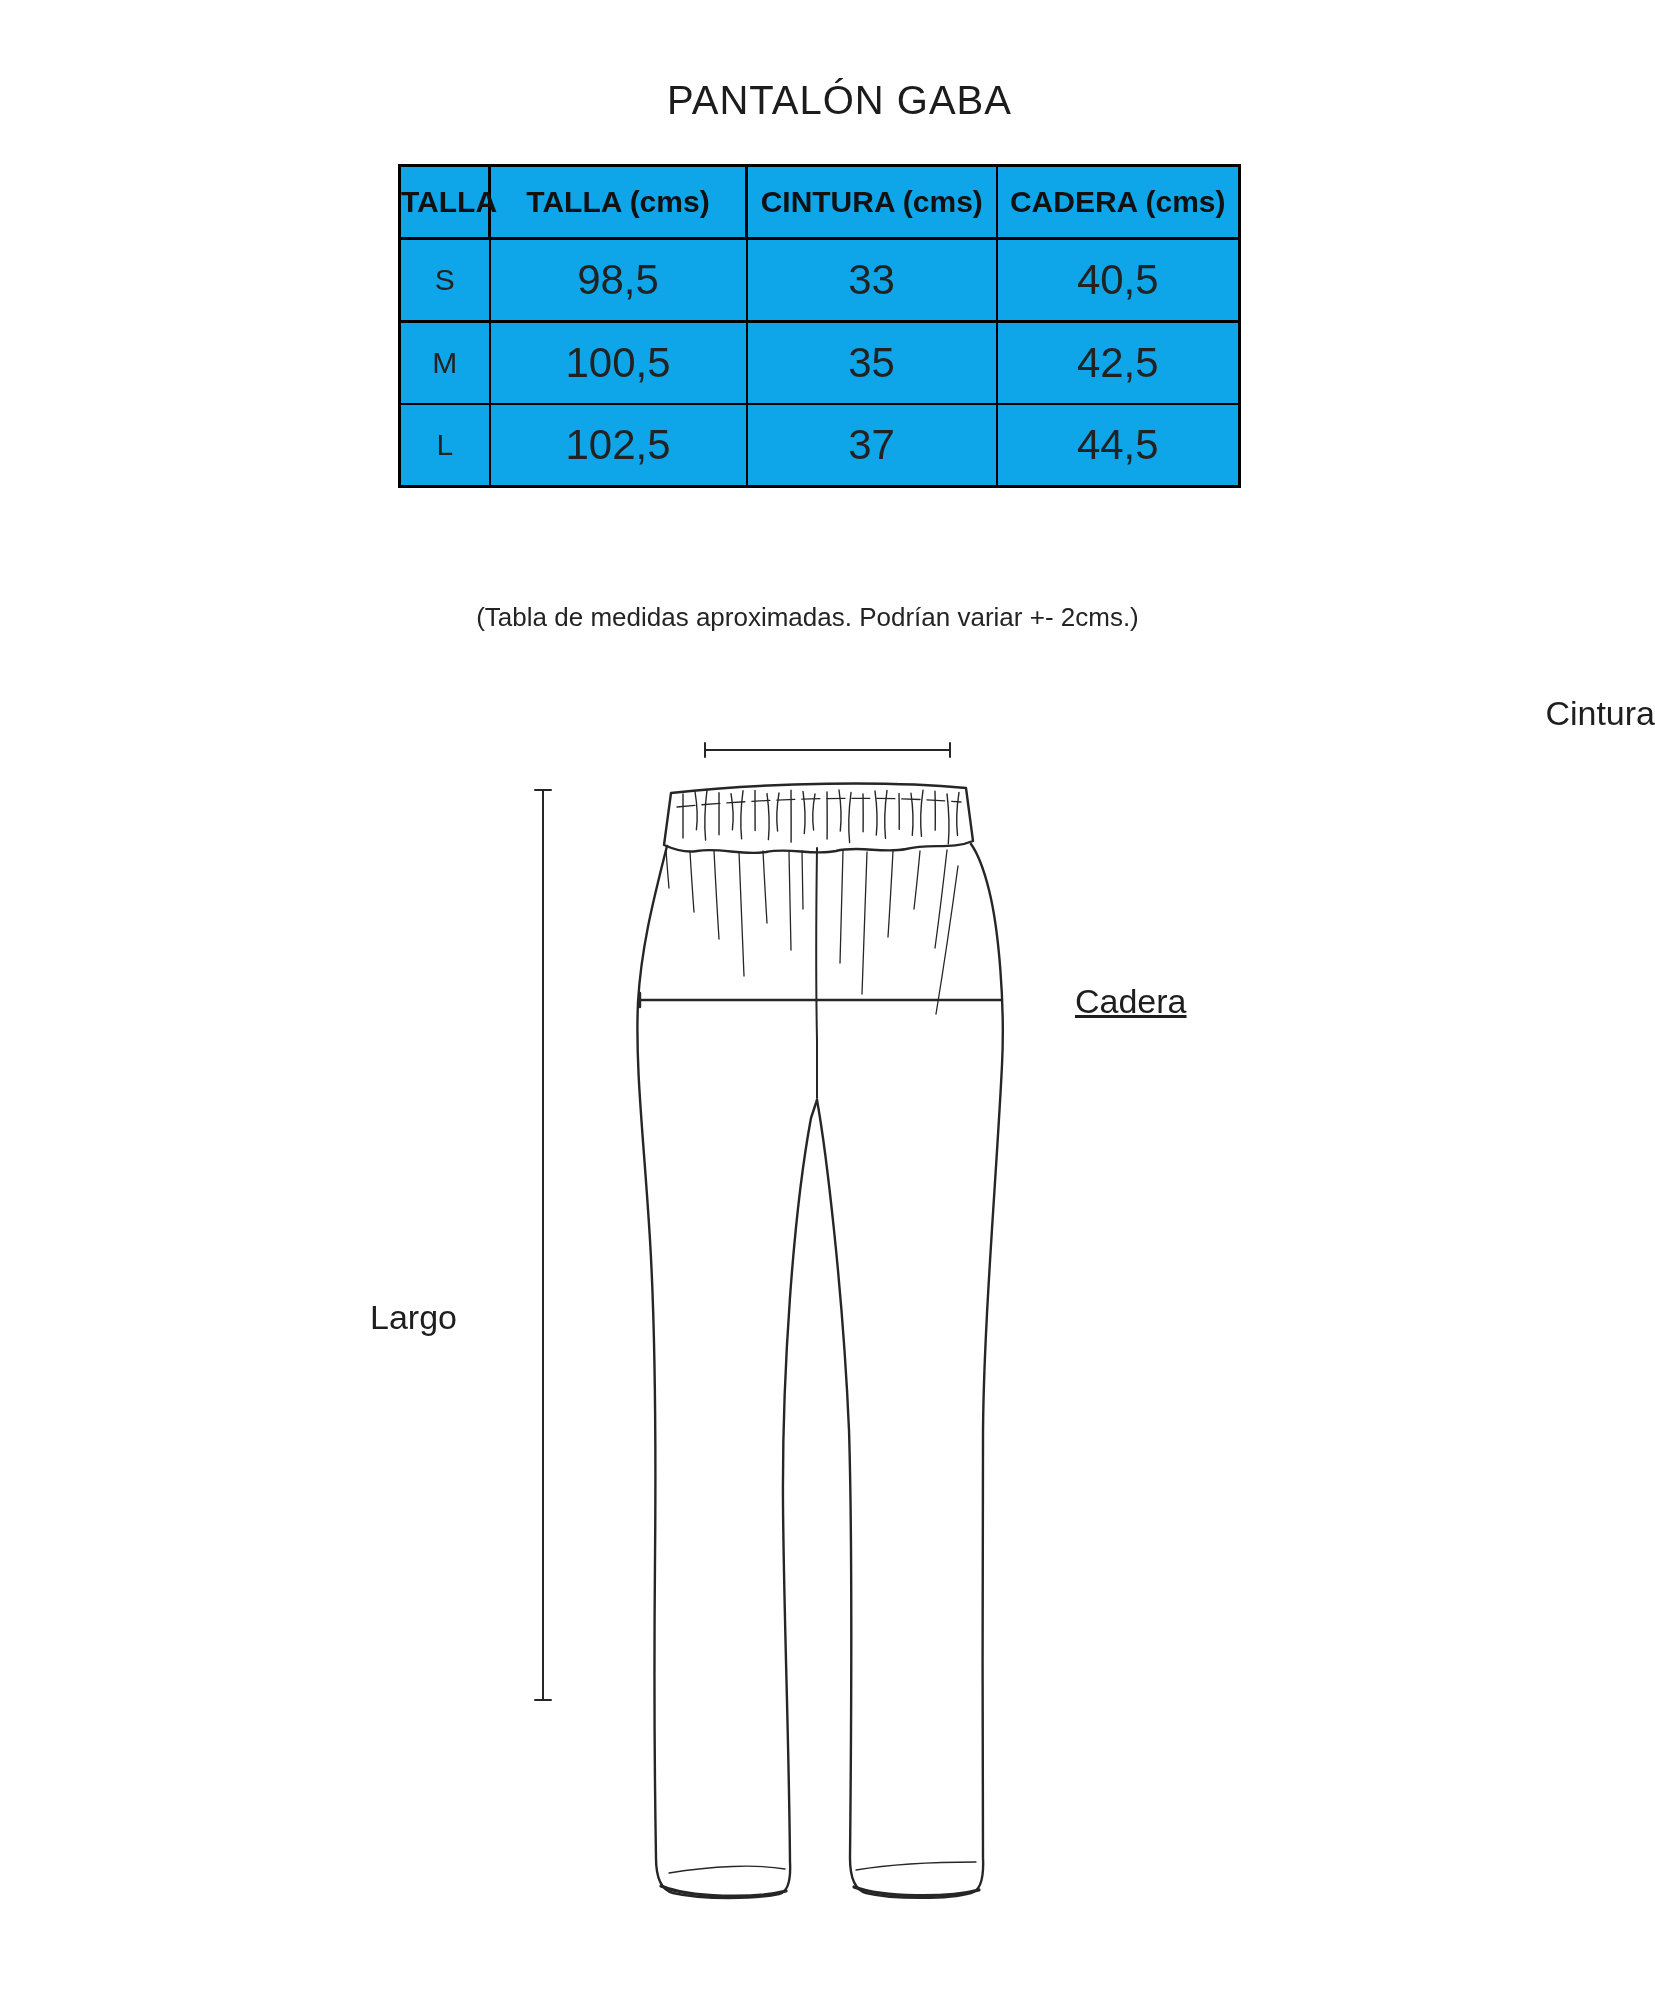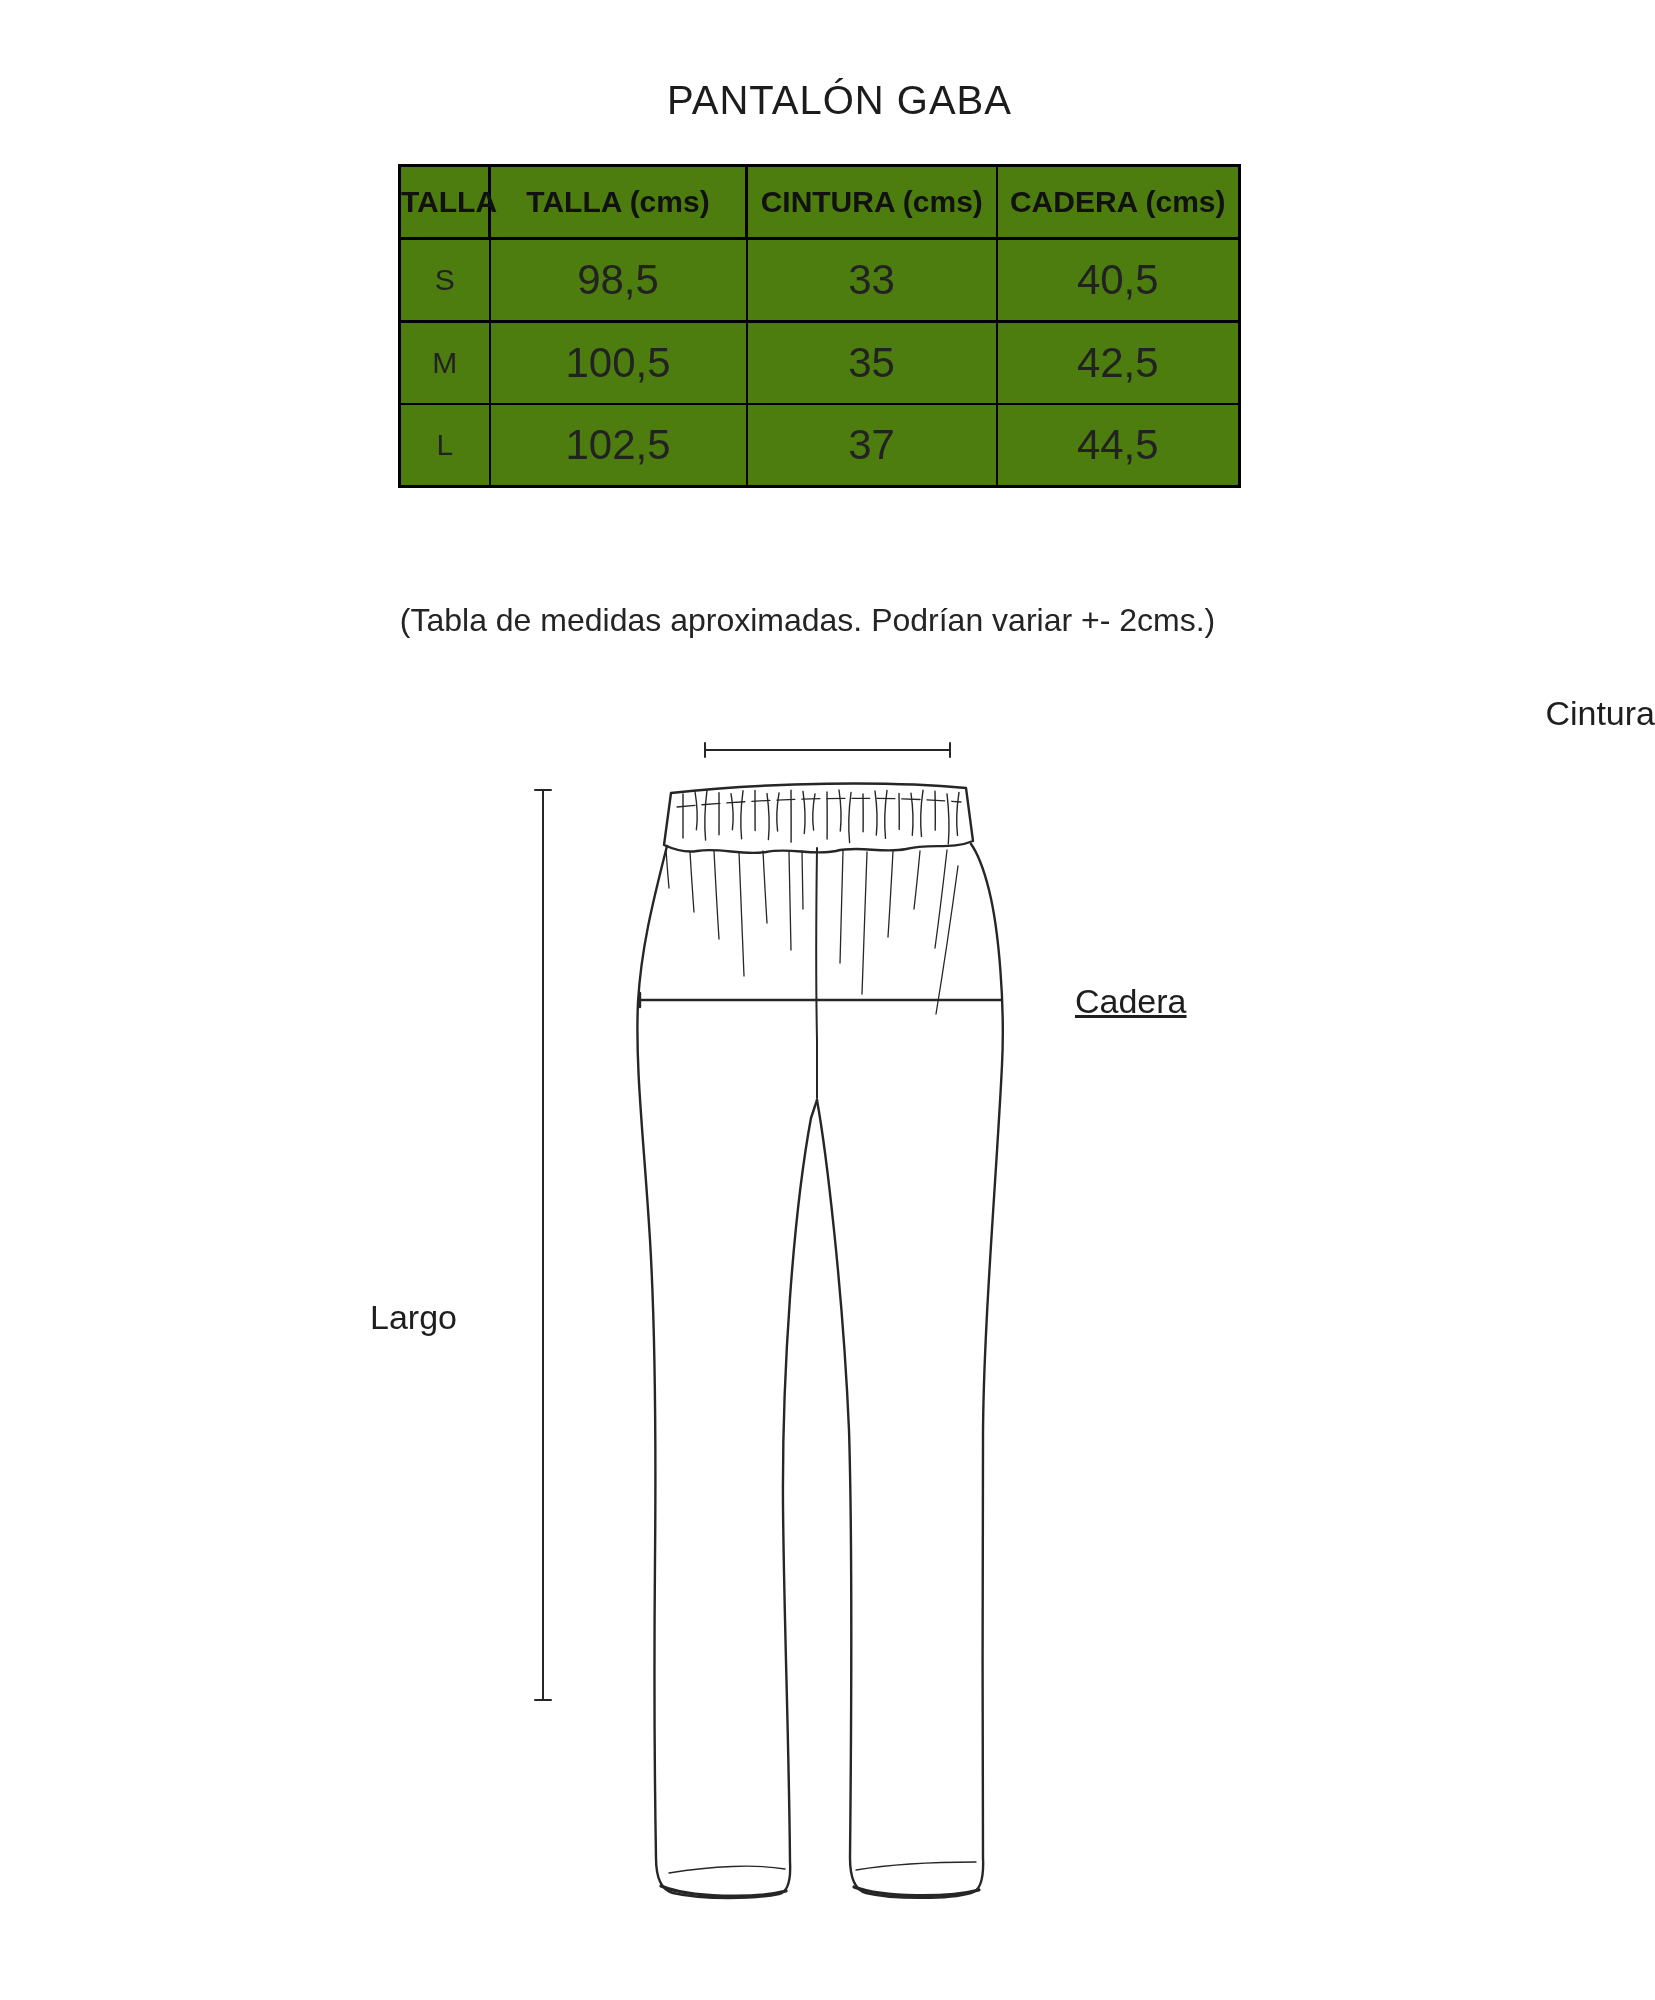--- a/index.html
+++ b/index.html
@@ -7,36 +7,36 @@
     width:1655px;height:2000px;position:relative;overflow:hidden;
     font-family:"Liberation Sans", sans-serif;color:#1f1f1f;
   }
   .page-title{
     position:absolute;top:78px;left:0;right:0;text-align:center;
     font-size:40px;letter-spacing:1px;color:#1c1c1c;padding-left:24px;
   }
   .table-wrap{position:absolute;left:398px;top:164px;}
   table.size-table{
     border-collapse:collapse;table-layout:fixed;width:840px;
-    border:3px solid #000;background:#4d7c0f;
+    border:3px solid #000;background:#0ea5e9;
   }
   table.size-table th, table.size-table td{
     border:2px solid #000;text-align:center;vertical-align:middle;padding:0;
   }
   table.size-table th{font-size:30px;font-weight:bold;height:70px;color:#111;}
   table.size-table th.emph{border-width:3px;}
   table.size-table td{height:80px;}
   td.talla-cell{font-size:30px;color:#222;}
   td.num-cell{font-size:42px;color:#222;}
   tr.row-emph td{border-top-width:3px;border-bottom-width:3px;}
   tr.row-emph td:first-child{border-left-width:3px;}
   tr.row-emph td:last-child{border-right-width:3px;}
   .note{
     position:absolute;top:602px;left:0;right:40px;text-align:center;
-    font-size:32px;color:#242424;
+    font-size:26px;color:#242424;
   }
   .diagram-label{position:absolute;font-size:34px;color:#1e1e1e;}
   .lbl-cintura{top:694px;left:0;right:0;text-align:right;}
   .lbl-cadera{top:982px;left:1075px;text-decoration:underline;}
   .lbl-largo{top:1298px;left:370px;width:130px;text-align:left;}
   svg.draw{position:absolute;left:0;top:0;}
   .no-select{user-select:none;}
 </style>
 </head>
 <body class="no-select">

